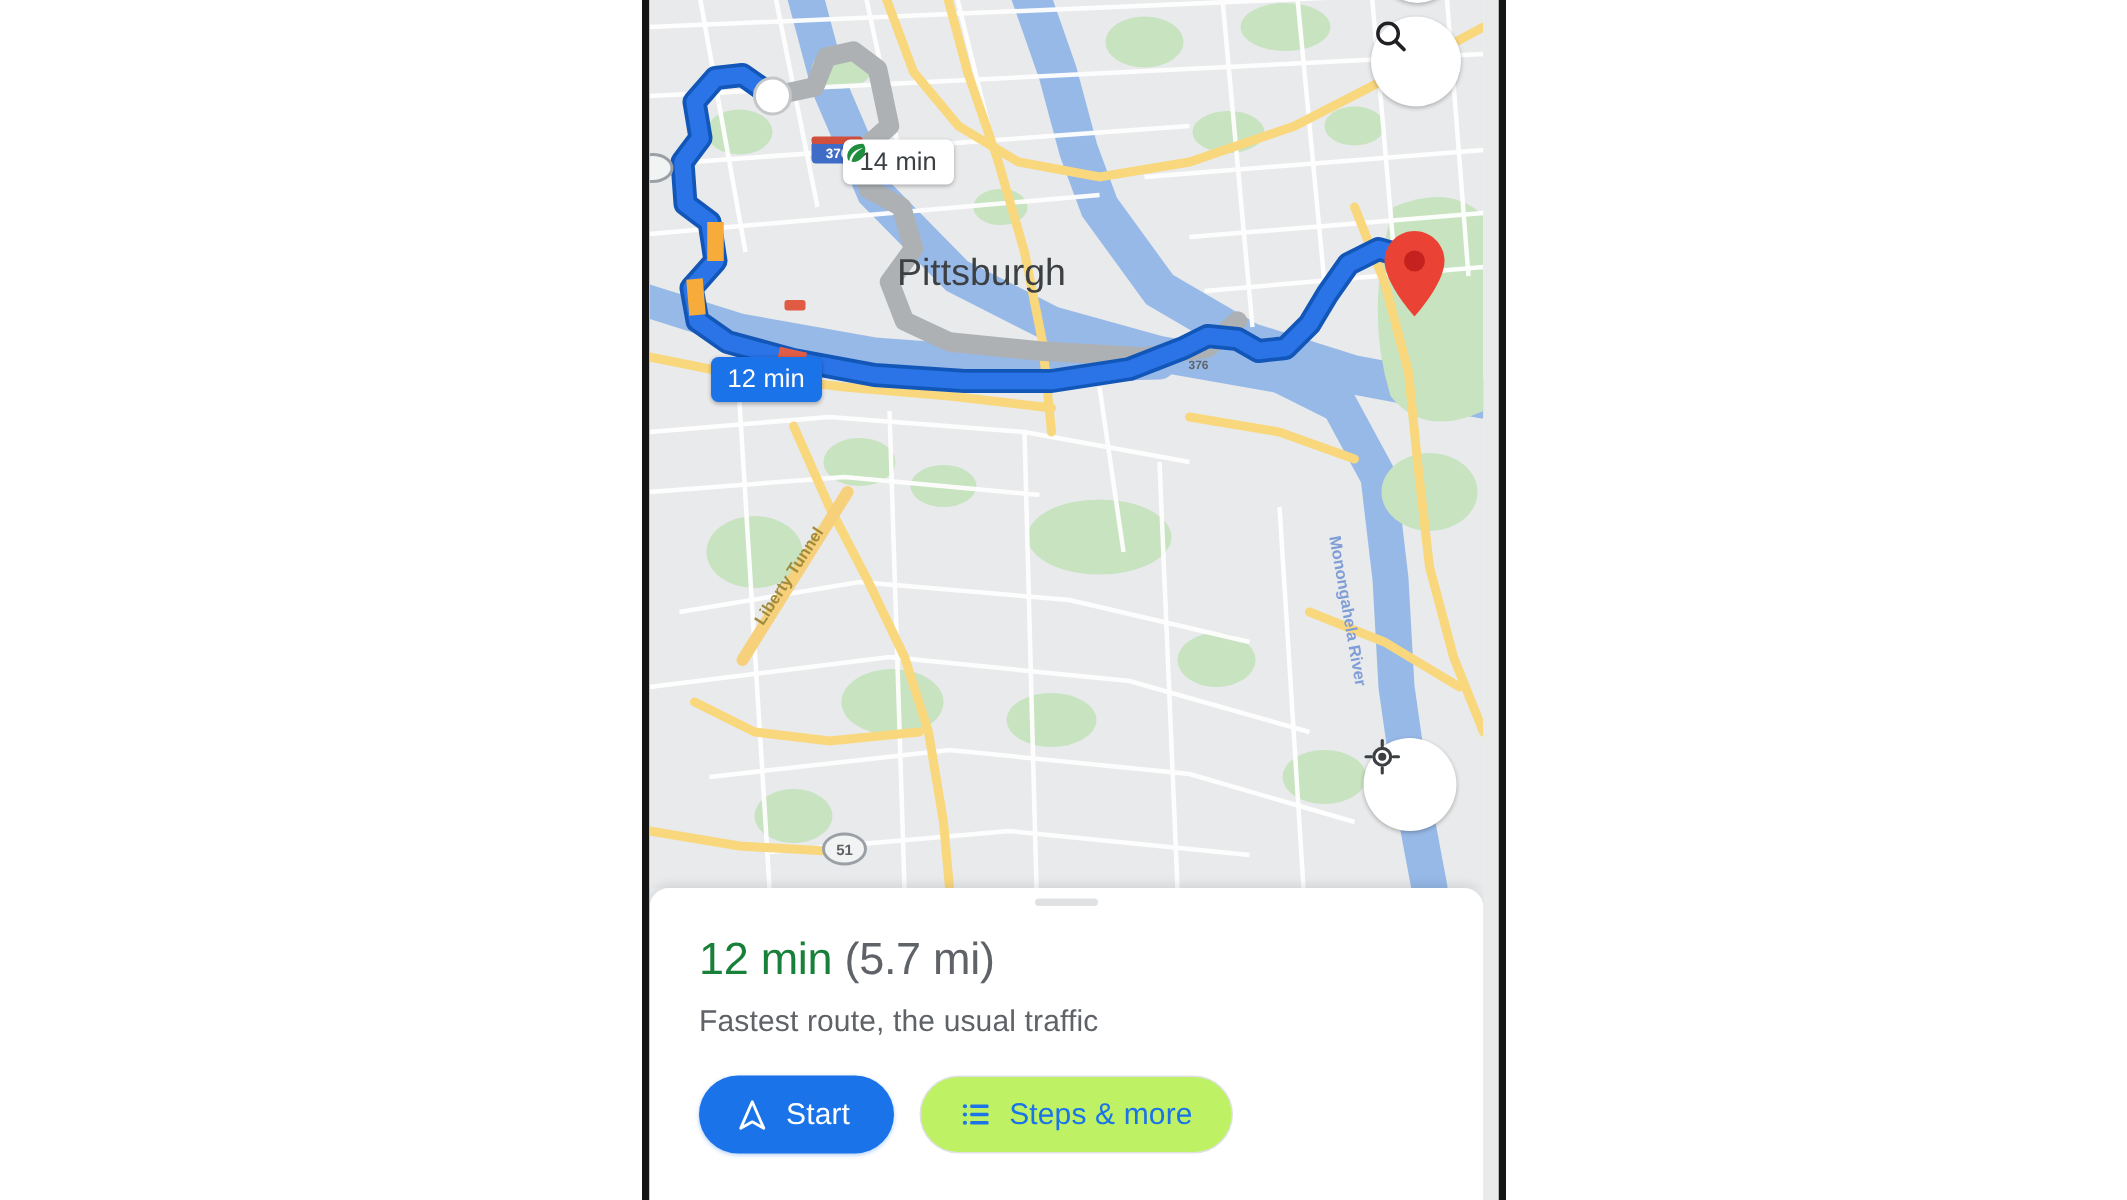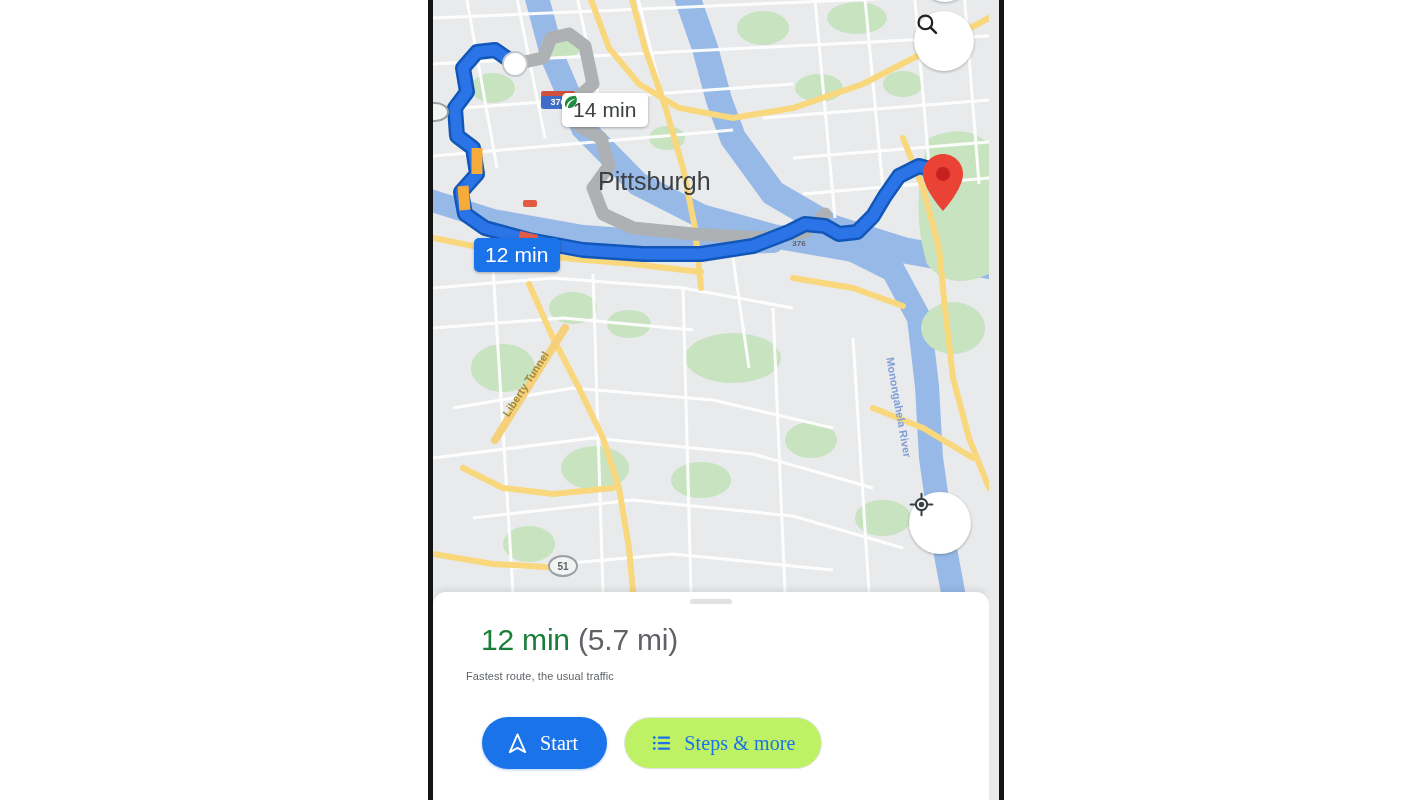--- a/index.html
+++ b/index.html
@@ -28,21 +28,21 @@
     box-shadow:0 1px 3px rgba(0,0,0,.28);
     display:flex;align-items:center;justify-content:center;
   }
   .ctl-search{left:481px;top:23px;width:60px;height:60px;}
   .ctl-partial{left:486px;top:-38px;width:52px;height:52px;}
   .ctl-loc{left:476px;top:504px;width:62px;height:62px;}
 
   
   .badge{
     position:absolute;display:flex;align-items:center;gap:6px;
-    border-radius:5px;font-size:21px;font-weight:500;
+    border-radius:5px;font-size:17px;font-weight:500;
     padding:5px 11px;white-space:nowrap;letter-spacing:.1px;
   }
   .badge-alt{
     left:129px;top:105px;background:#fff;color:#3c4043;
     box-shadow:0 1px 3px rgba(0,0,0,.3);
   }
   .badge-main{
     left:41px;top:250px;background:#1a73e8;color:#fff;
     box-shadow:0 1px 3px rgba(0,0,0,.3);
   }
@@ -51,28 +51,28 @@
   
   .sheet{
     position:absolute;left:0;top:604px;width:556px;height:220px;
     background:#ffffff;border-top-left-radius:13px;border-top-right-radius:13px;
     box-shadow:0 -2px 7px rgba(0,0,0,.10);
   }
   .handle{
     position:absolute;left:50%;transform:translateX(-50%);top:7px;
     width:42px;height:5px;border-radius:3px;background:#dfe1e3;
   }
-  .eta-line{position:absolute;left:48px;top:31px;font-size:30px;letter-spacing:-.2px;}
+  .eta-line{position:absolute;left:33px;top:31px;font-size:30px;letter-spacing:-.2px;}
   .eta-time{color:#188038;font-weight:500;}
   .eta-dist{color:#5f6368;font-weight:400;}
   .eta-sub{
-    position:absolute;left:33px;top:78px;font-size:11px;color:#5f6368;letter-spacing:.1px;
-  }
-
-  .btnrow{position:absolute;left:49px;top:125px;display:flex;align-items:center;gap:17px;font-family:Liberation Serif, serif;}
+    position:absolute;left:33px;top:78px;font-size:20px;color:#5f6368;letter-spacing:.1px;
+  }
+
+  .btnrow{position:absolute;left:33px;top:125px;display:flex;align-items:center;gap:17px;}
   .btn{
     display:flex;align-items:center;justify-content:center;gap:11px;
     height:52px;border-radius:26px;font-size:20px;font-weight:500;
     box-sizing:border-box;cursor:pointer;letter-spacing:.1px;
   }
   .btn-start{
     background:#1a73e8;color:#fff;padding:0 29px 0 24px;
     box-shadow:0 1px 3px rgba(26,115,232,.35);
   }
   .btn-steps{

